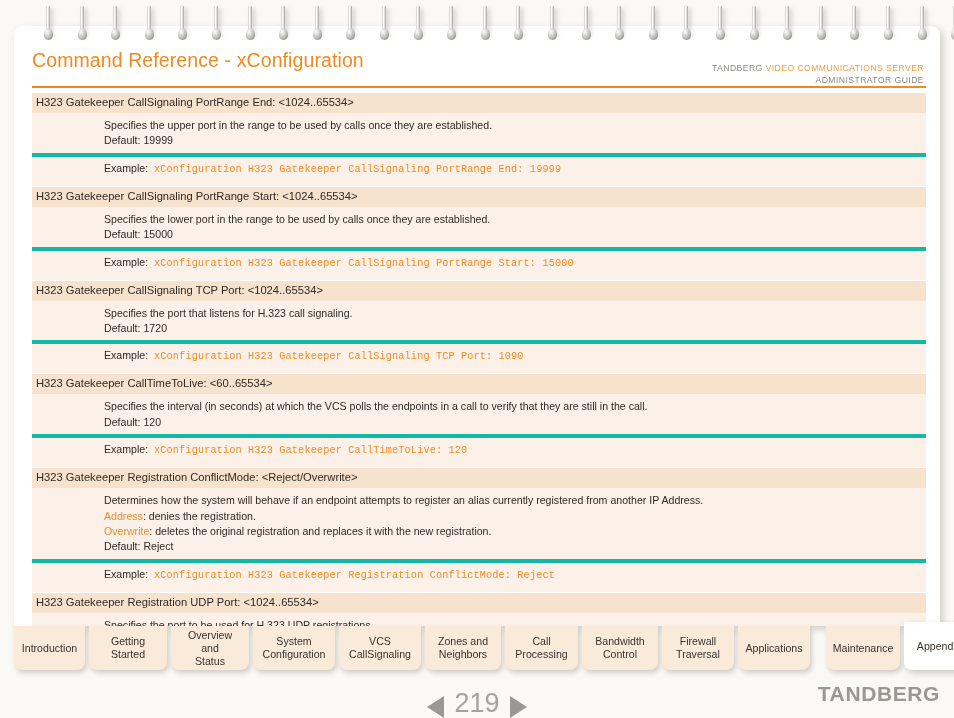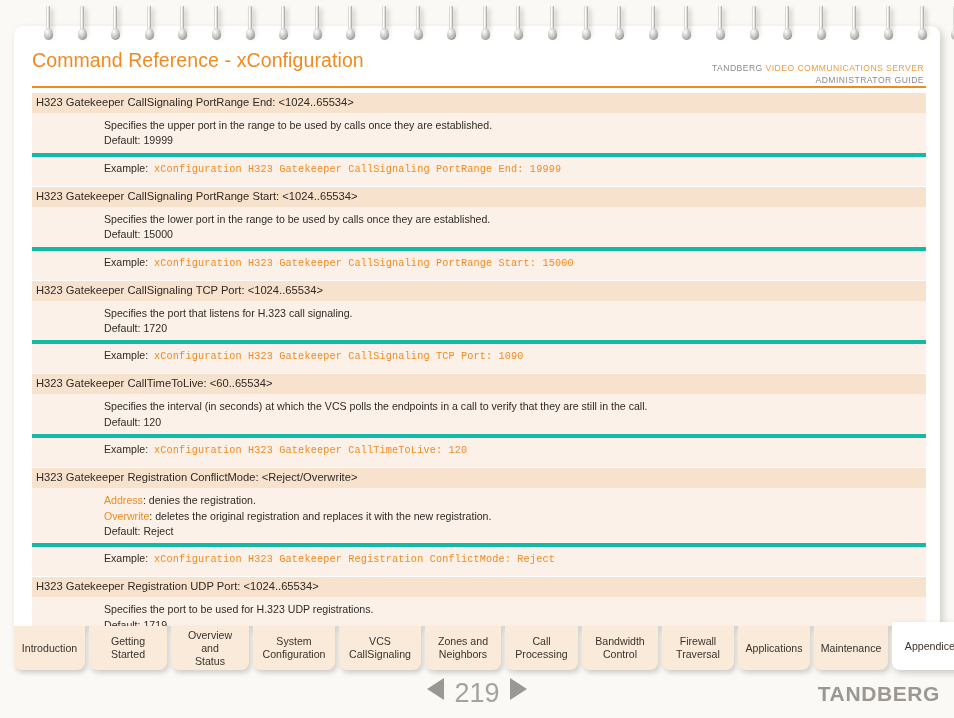--- a/index.html
+++ b/index.html
@@ -106,21 +106,21 @@
   }
 
   
   .footer { position: absolute; left: 0; top: 678px; width: 954px; height: 40px; z-index: 5; }
   .doc-id {
     position: absolute; left: 28px; top: 5px;
     font-size: 8.6px; letter-spacing: .5px; color: #a9a5a0; line-height: 11px; margin-top: 40px;
   }
   .pager {
     position: absolute; left: 0; right: 0; top: 0; height: 40px;
-    display: flex; align-items: flex-start; justify-content: center; gap: 10px;
+    display: flex; align-items: flex-end; justify-content: center; gap: 10px;
   }
   .arrow { width: 0; height: 0; }
   .arrow-left { border-top: 11px solid transparent; border-bottom: 11px solid transparent; border-right: 17px solid #9b9792; }
   .arrow-right { border-top: 11px solid transparent; border-bottom: 11px solid transparent; border-left: 17px solid #9b9792; }
   .page-num { font-size: 27px; color: #a6a29d; line-height: 30px; }
   .tandberg-logo {
     position: absolute; right: 14px; top: 4px;
     font-size: 21px; font-weight: bold; letter-spacing: .6px; color: #9b9792;
     font-family: "Liberation Sans", sans-serif;
   }
@@ -329,20 +329,21 @@
             </div>
             <div class="cmd-example-wrap">
               <div class="cmd-example"><span class="ex-label">Example:</span>&nbsp; <span class="ex-code">xConfiguration H323 Gatekeeper CallTimeToLive: 120</span></div>
             </div>
           </div>
         </div>
         <div>
           <div class="cmd-head">H323 Gatekeeper Registration ConflictMode: &lt;Reject/Overwrite&gt;</div>
           <div class="cmd-body">
             <div class="cmd-desc">
+              <div>Determines how the system will behave if an endpoint attempts to register an alias currently registered from another IP Address.</div>
               <div><span class="opt-reject">Address</span><span>: denies the registration.</span></div>
               <div><span class="opt-reject">Overwrite</span><span>: deletes the original registration and replaces it with the new registration.</span></div>
               <div>Default: Reject</div>
             </div>
             <div class="cmd-example-wrap">
               <div class="cmd-example"><span class="ex-label">Example:</span>&nbsp; <span class="ex-code">xConfiguration H323 Gatekeeper Registration ConflictMode: Reject</span></div>
             </div>
           </div>
         </div>
         <div>
@@ -390,21 +391,21 @@
         <span style="white-space: pre-line;">Bandwidth
 Control</span>
       </div>
       <div class="tab" style="width: 72px;">
         <span style="white-space: pre-line;">Firewall
 Traversal</span>
       </div>
       <div class="tab" style="width: 72px;">
         <span style="white-space: pre-line;">Applications</span>
       </div>
-      <div class="tab" style="width: 74px;">
+      <div class="tab" style="width: 74px; margin-left: 12px;">
         <span style="white-space: pre-line;">Maintenance</span>
       </div>
       <div class="tab active" style="width: 81px;">
         <span style="white-space: pre-line;">Appendices</span>
       </div>
     </div>
 
   <div class="footer">
     <div class="doc-id">
       <div>D14049.04</div>

